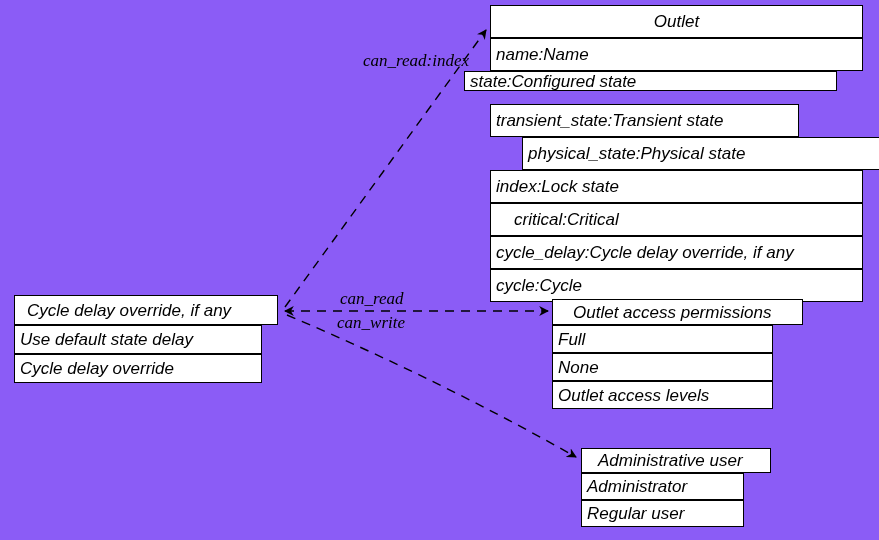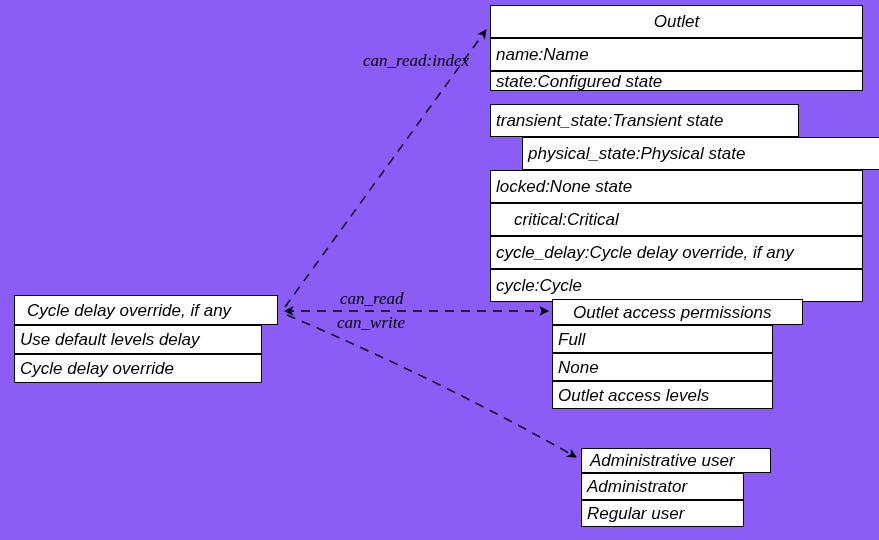--- a/index.html
+++ b/index.html
@@ -79,44 +79,44 @@
     <line x1="285" y1="307" x2="486" y2="30" stroke="#000000" stroke-width="1.4" stroke-dasharray="9,7" marker-end="url(#arrowEnd)"></line>
 
     <line x1="285" y1="311" x2="548" y2="311" stroke="#000000" stroke-width="1.4" stroke-dasharray="9,7" marker-start="url(#arrowStart)" marker-end="url(#arrowEnd)"></line>
 
     <path d="M 287 315 Q 440 380 576 457" fill="none" stroke="#000000" stroke-width="1.4" stroke-dasharray="9,7" marker-end="url(#arrowEnd)"></path>
   </svg>
 
   <div>
     <div class="uml-row head centered" style="left:490px; top:5px; width:373px; height:33px;">Outlet</div>
     <div class="uml-row field" style="left:490px; top:38px; width:373px; height:33px;">name:Name</div>
-    <div class="uml-row field" style="left:490px; top:71px; width:373px; height:20px;">state:Configured state</div>
+    <div class="uml-row field" style="left:464px; top:71px; width:373px; height:20px;">state:Configured state</div>
     <div class="uml-row field" style="left:490px; top:104px; width:309px; height:33px;">transient_state:Transient state</div>
     <div class="uml-row field" style="left:490px; top:137px; width:373px; height:33px;margin-left:32px;">physical_state:Physical state</div>
-    <div class="uml-row field" style="left:490px; top:170px; width:373px; height:33px;">locked:None state</div>
+    <div class="uml-row field" style="left:490px; top:170px; width:373px; height:33px;">index:Lock state</div>
     <div class="uml-row field" style="left:490px; top:203px; width:373px; height:33px;padding-left:23px;">critical:Critical</div>
     <div class="uml-row field" style="left:490px; top:236px; width:373px; height:33px;text-align:right;">cycle_delay:Cycle delay override, if any</div>
     <div class="uml-row field" style="left:490px; top:269px; width:373px; height:33px;">cycle:Cycle</div>
   </div>
 
   <div>
     <div class="uml-row head leftalign" style="left:14px; top:295px; width:264px; height:30px; padding-left:12px;">Cycle delay override, if any</div>
-    <div class="uml-row field" style="left:14px; top:325px; width:248px; height:29px;">Use default levels delay</div>
+    <div class="uml-row field" style="left:14px; top:325px; width:248px; height:29px;">Use default state delay</div>
     <div class="uml-row field" style="left:14px; top:354px; width:248px; height:29px;">Cycle delay override</div>
   </div>
 
   <div>
     <div class="uml-row head leftalign" style="left:552px; top:299px; width:251px; height:26px; padding-left:20px;">Outlet access permissions</div>
     <div class="uml-row field" style="left:552px; top:325px; width:221px; height:28px;">Full</div>
     <div class="uml-row field" style="left:552px; top:353px; width:221px; height:28px;">None</div>
     <div class="uml-row field" style="left:552px; top:381px; width:221px; height:28px;">Outlet access levels</div>
   </div>
 
   <div>
-    <div class="uml-row head leftalign" style="left:581px; top:448px; width:190px; height:25px; padding-left:8px;">Administrative user</div>
+    <div class="uml-row head leftalign" style="left:581px; top:448px; width:190px; height:25px; padding-left:16px;">Administrative user</div>
     <div class="uml-row field" style="left:581px; top:473px; width:163px; height:27px;">Administrator</div>
     <div class="uml-row field" style="left:581px; top:500px; width:163px; height:27px;">Regular user</div>
   </div>
 
   <div class="edge-label" style="left:328px; top:52px;margin-left:35px;">can_read:index</div>
 
   <div class="edge-label" style="left:340px; top:290px;">can_read</div>
 
   <div class="edge-label" style="left:337px; top:314px;">can_write</div>
 

